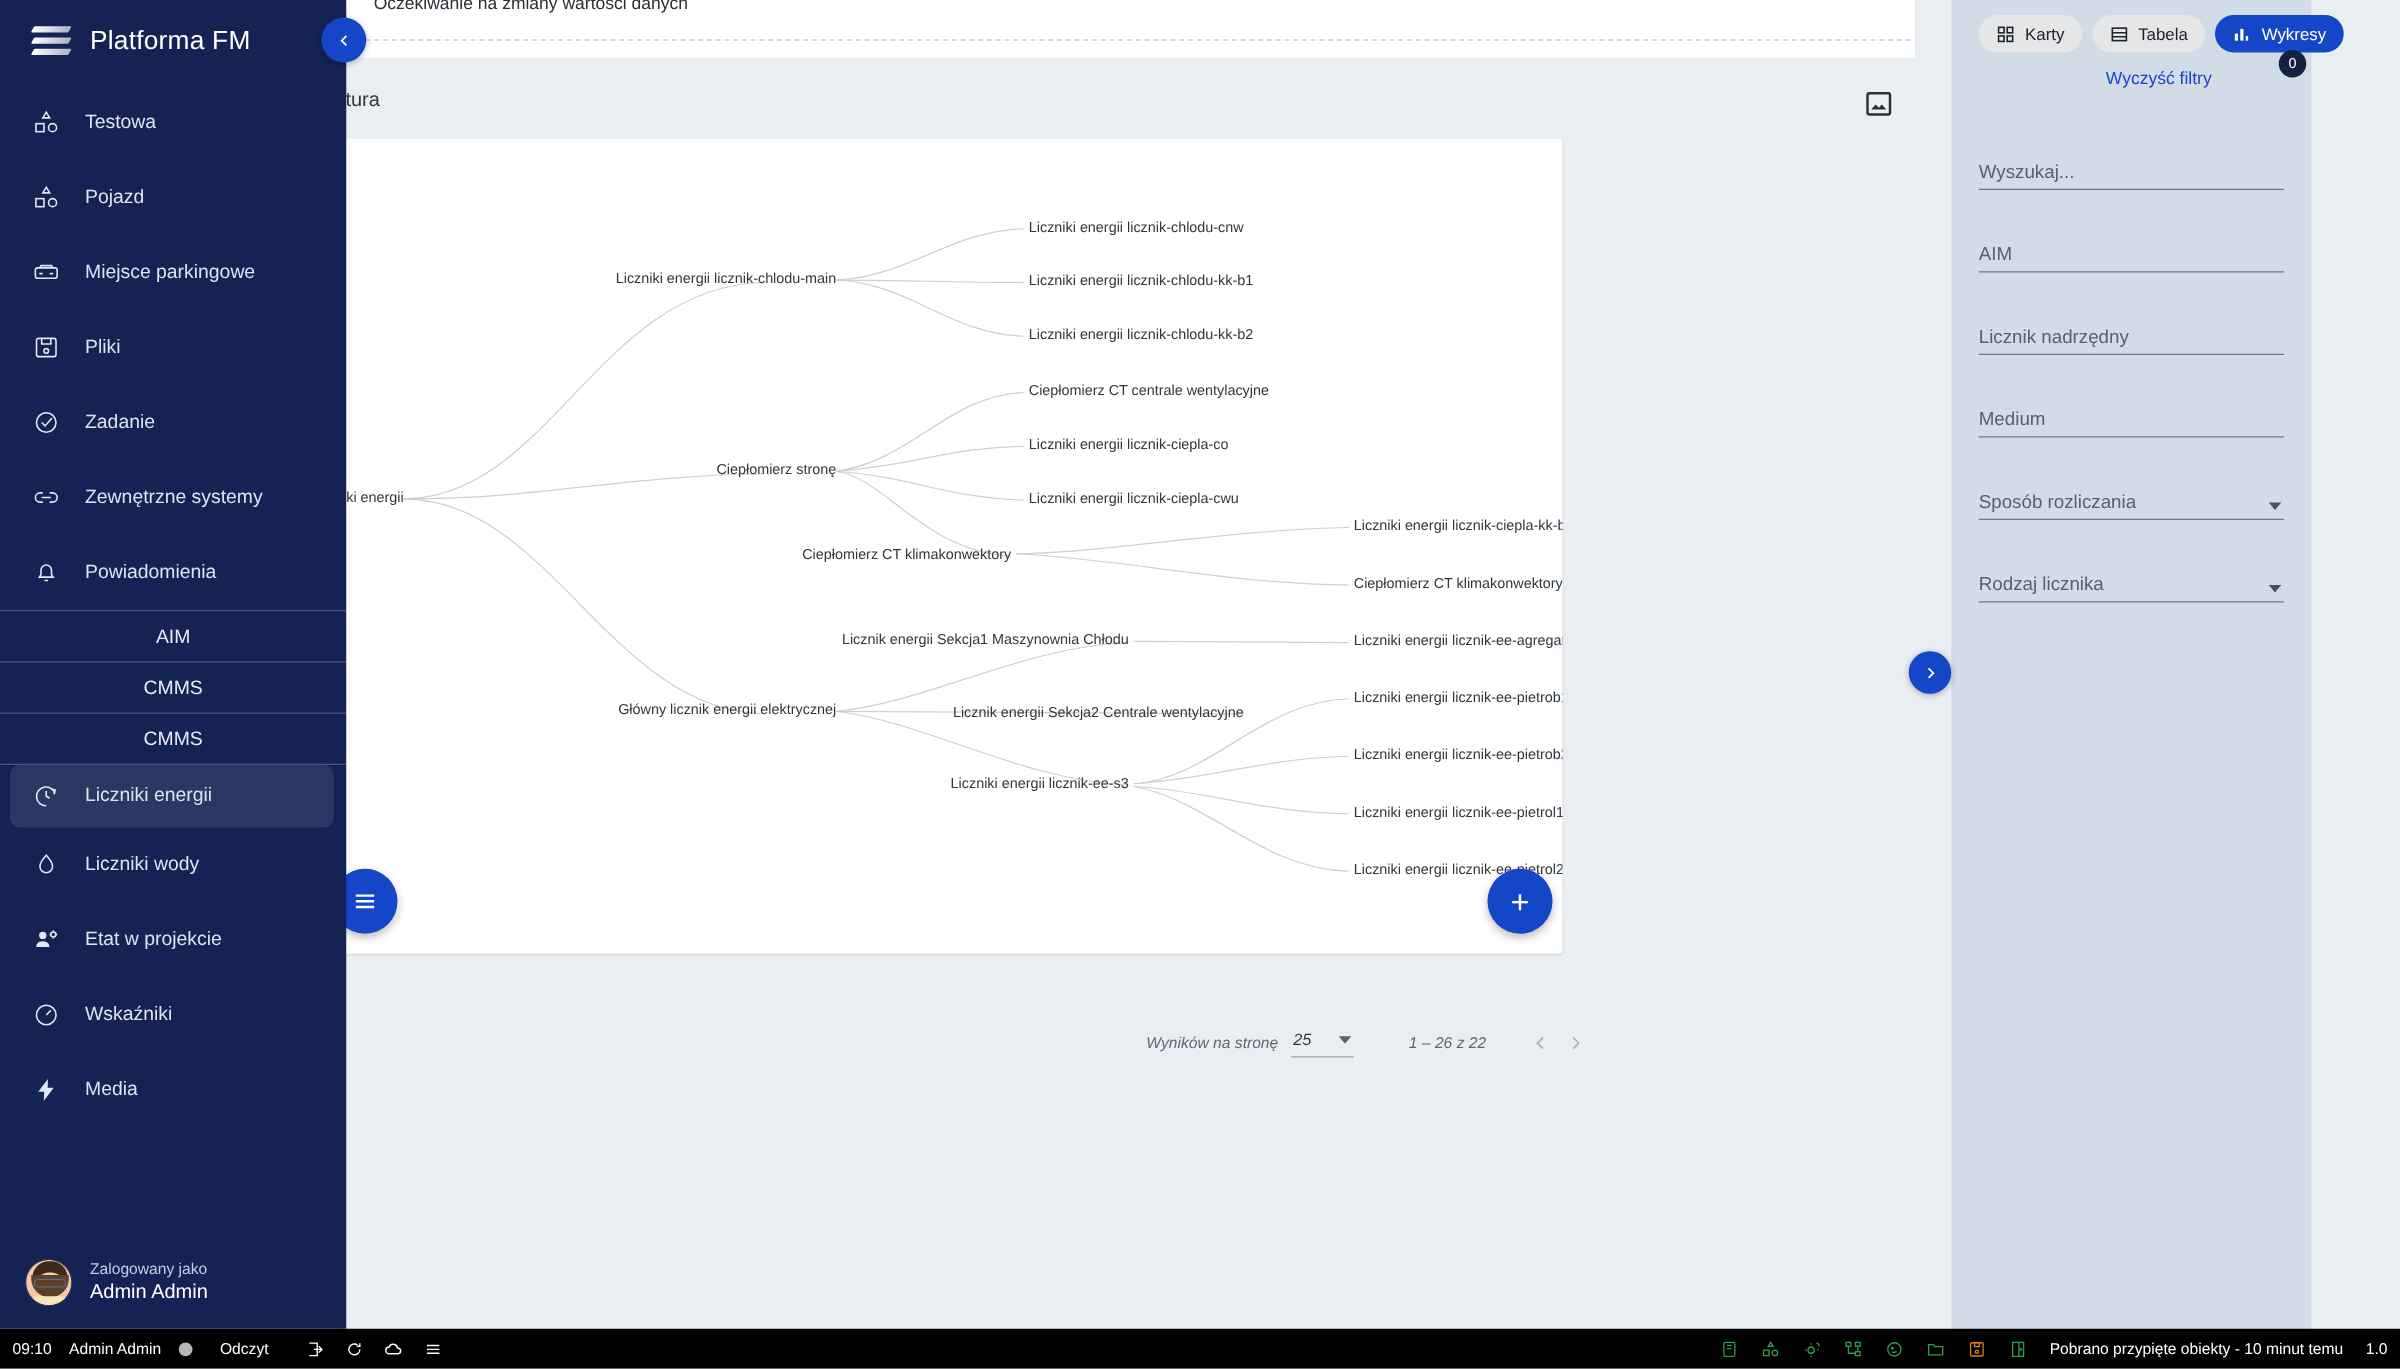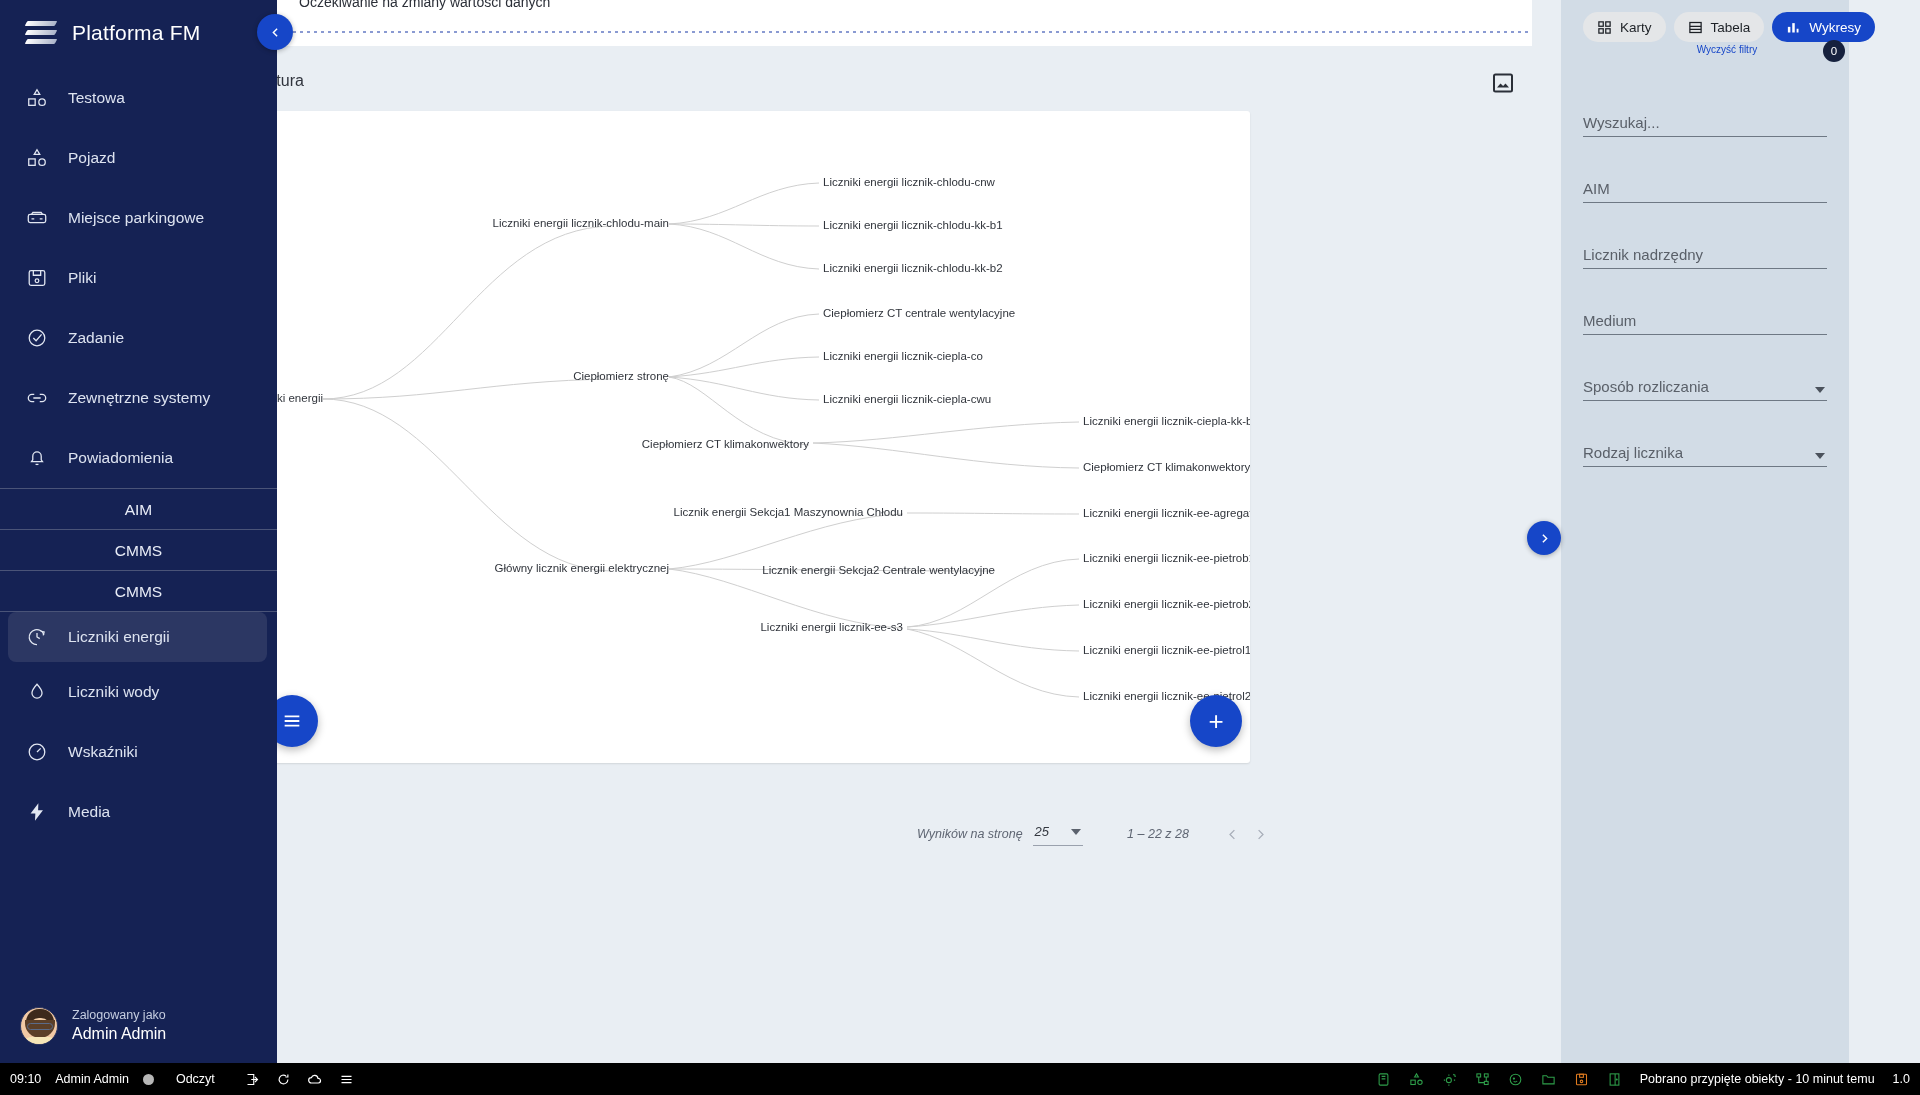--- a/index.html
+++ b/index.html
@@ -190,22 +190,22 @@
     background: #e4e6e8; color:#1d2126; font-size: 13.5px; cursor:pointer;
   }
   .vt-btn.active { background: #1646c8; color:#fff; }
   .badge-zero {
     position: absolute; right: 4px; top: 40px;
     width: 22px; height: 22px; border-radius: 50%;
     background:#16213e; color:#fff; font-size: 11.5px;
     display:flex; align-items:center; justify-content:center;
   }
   .clear-filters {
-    text-align: center; color:#1646c8; font-size: 10px;
-    margin-top: 2px; cursor:pointer;padding-left:44px;
+    text-align: center; color:#1646c8; font-size: 14px;
+    margin-top: 12px; cursor:pointer;padding-left:44px;
   }
   .filters { padding: 22px 22px 0 22px; }
   .filter-field {
     position: relative; height: 66px;
   }
   .filter-field .ffl {
     position: absolute; left: 0; bottom: 12px;
     font-size: 15px; color: #5a6069;
   }
   .filter-field .ffline {
@@ -314,20 +314,29 @@
             <path d="M16 5.5l3.8 1-1 3.8"></path>
             <path d="M12 7.5V12l3 1.8"></path>
           </svg>
         <span>Liczniki energii</span>
       </div>
       <div class="nav-item">
         <svg class="ico" viewBox="0 0 24 24" fill="none" stroke="#e2e7f2" stroke-width="1.4">
             <path d="M12 3.5s5.5 6 5.5 9.7A5.5 5.5 0 116.5 13.2C6.5 9.5 12 3.5 12 3.5z"></path>
           </svg>
         <span>Liczniki wody</span>
+      </div>
+      <div class="nav-item">
+        <svg class="ico" viewBox="0 0 24 24" fill="none" stroke="#e2e7f2" stroke-width="1.4">
+            <circle cx="9" cy="8" r="3.2" fill="#e2e7f2" stroke="none"></circle>
+            <path d="M3.2 18c0-3.2 2.6-5 5.8-5s5.8 1.8 5.8 5" fill="#e2e7f2" stroke="none"></path>
+            <circle cx="18.2" cy="7.2" r="2.2"></circle>
+            <path d="M18.2 3.4v1M18.2 10v1M14.8 7.2h1M20.6 7.2h1"></path>
+          </svg>
+        <span>Etat w projekcie</span>
       </div>
       <div class="nav-item">
         <svg class="ico" viewBox="0 0 24 24" fill="none" stroke="#e2e7f2" stroke-width="1.4">
             <circle cx="12" cy="12" r="8.5"></circle>
             <path d="M12 12l4-4"></path>
           </svg>
         <span>Wskaźniki</span>
       </div>
       <div class="nav-item">
         <svg class="ico" viewBox="0 0 24 24" fill="#e2e7f2" stroke="none">
@@ -437,21 +446,21 @@
         </svg>
     </div>
     <div class="fab-add">+</div>
 
     <div class="paginator">
       <span class="pg-label">Wyników na stronę</span>
       <span class="pg-select">
         <span>25</span>
         <span style="width:0;height:0;border-left:5px solid transparent;border-right:5px solid transparent;border-top:6px solid #5b626d;"></span>
       </span>
-      <span class="pg-range">1 – 22 z 28</span>
+      <span class="pg-range">1 – 26 z 22</span>
       <span class="pg-prev">
         <svg width="15" height="15" viewBox="0 0 24 24" fill="none" stroke="#a7adb8" stroke-width="2">
             <path d="M15 5l-7 7 7 7"></path>
           </svg>
       </span>
       <span class="pg-next">
         <svg width="15" height="15" viewBox="0 0 24 24" fill="none" stroke="#a7adb8" stroke-width="2">
             <path d="M9 5l7 7-7 7"></path>
           </svg>
       </span>

